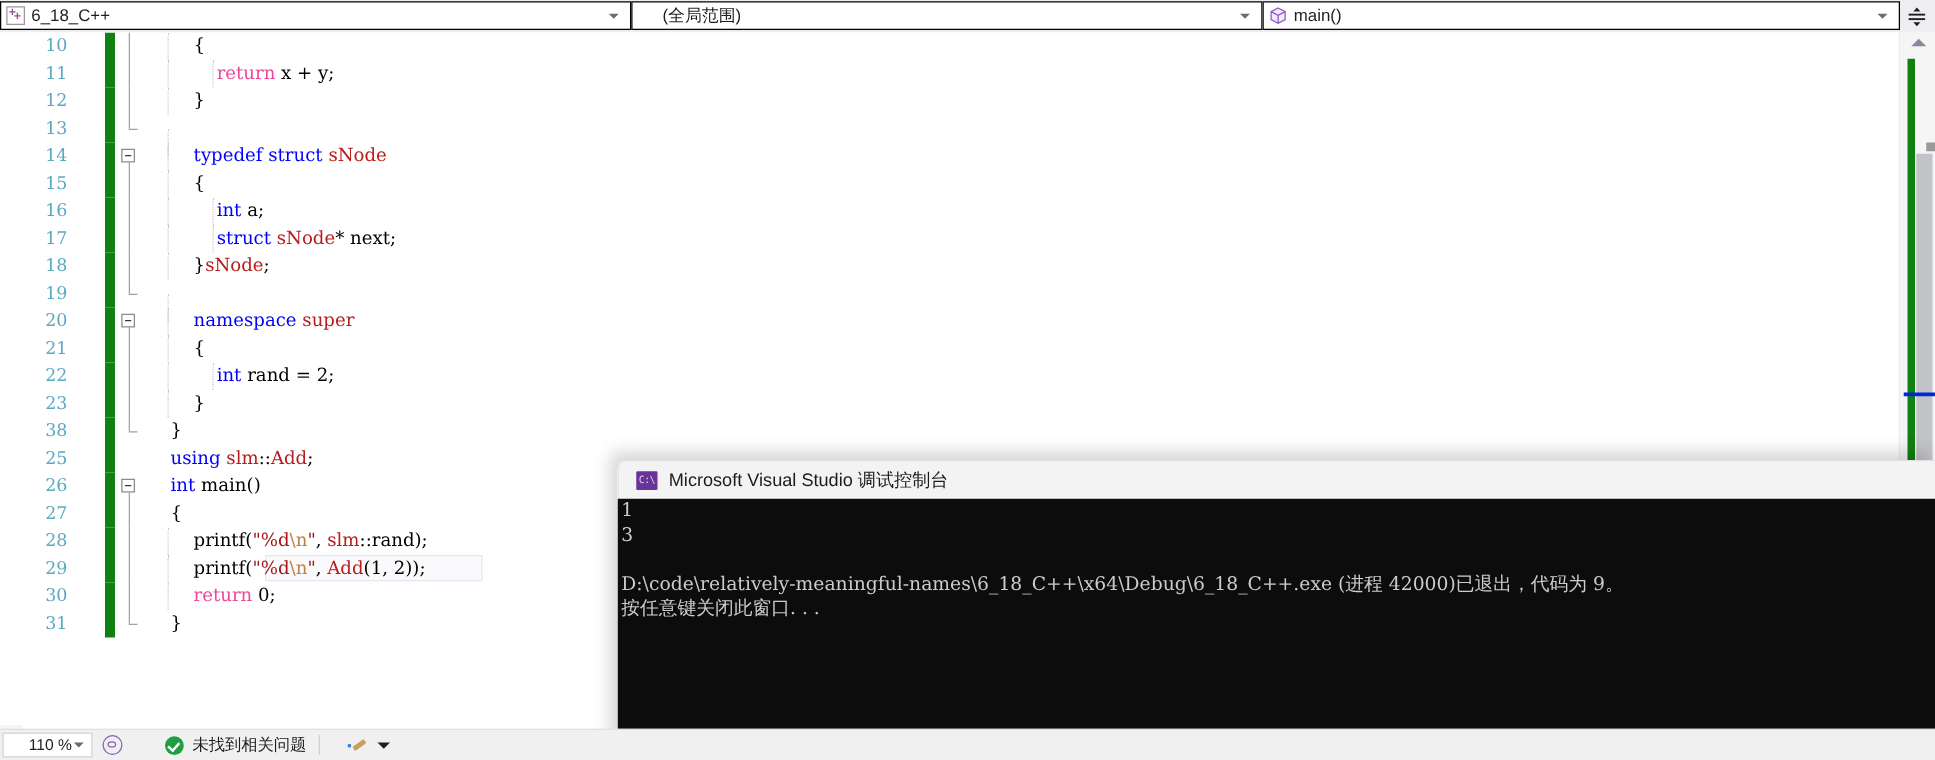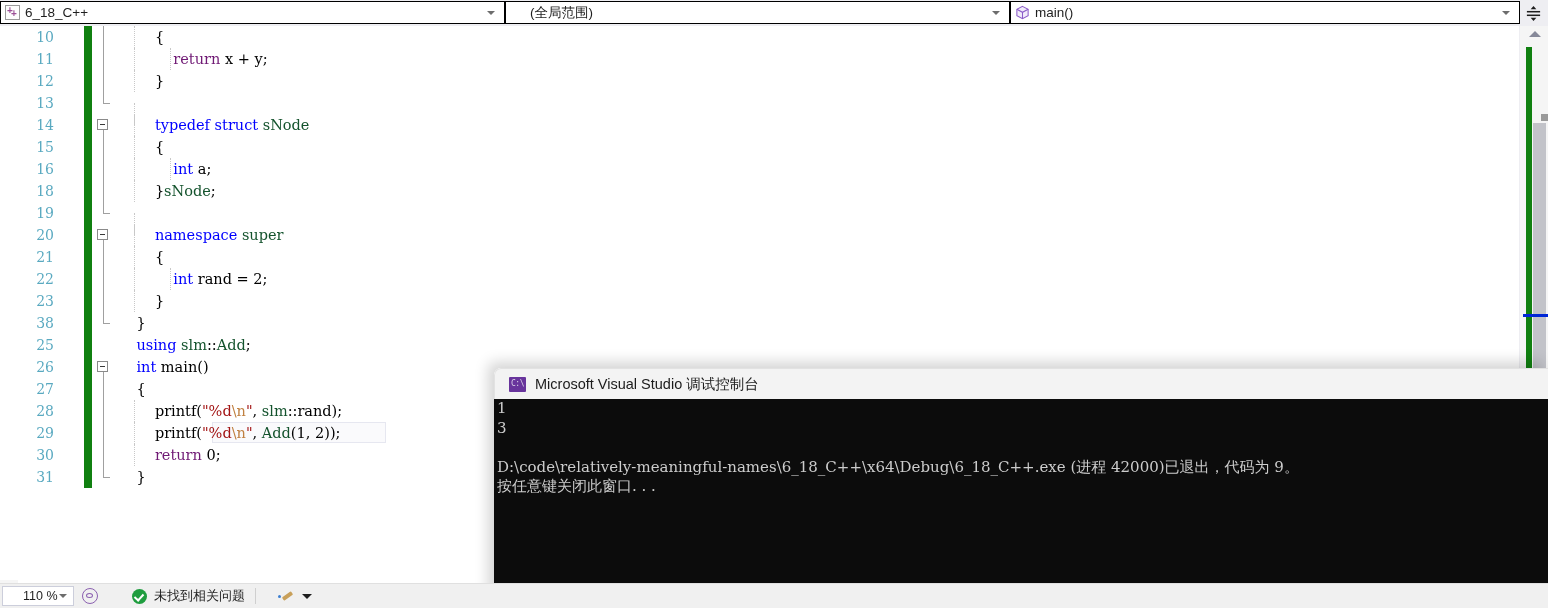--- a/index.html
+++ b/index.html
@@ -180,24 +180,24 @@
   }
   .ind {
     position: absolute;
     top: 0;
     width: 1px; height: 22px;
     border-left: 1px dotted #c8c8c8;
   }
 
   
   .kw   { color: #0000ff; }
-  .type { color: #14532d; margin-top: 44px; }
+  .type { color: #b91c1c; margin-top: 44px; }
   .str  { color: #a31515; }
   .esc  { color: #c08040; }
-  .ctl  { color: #701a75; }
+  .ctl  { color: #ec4899; }
   .num  { color: #000000; }
   .pun  { color: #000000; }
   .id   { color: #000000; }
 
   
   .vscroll {
     position: absolute;
     right: 0; top: 26px;
     width: 29px; height: 557px;
     background: #f5f5f5;
@@ -512,20 +512,28 @@
           </div>
           <div class="code"><span class="ind" style="left:18px"></span><span style="position:relative">        <span class="pun">{</span></span></div>
         </div>
         <div class="row">
           <div class="lnum">16</div>
           <div class="chg"></div>
           <div class="fold">
             <span class="vline"></span>
           </div>
           <div class="code"><span class="ind" style="left:18px"></span><span class="ind" style="left:54px"></span><span style="position:relative">            <span class="kw">int</span> <span class="id">a</span><span class="pun">;</span></span></div>
+        </div>
+        <div class="row">
+          <div class="lnum">17</div>
+          <div class="chg"></div>
+          <div class="fold">
+            <span class="vline"></span>
+          </div>
+          <div class="code"><span class="ind" style="left:18px"></span><span class="ind" style="left:54px"></span><span style="position:relative">            <span class="kw">struct</span> <span class="type">sNode</span><span class="pun">*</span> <span class="id">next</span><span class="pun">;</span></span></div>
         </div>
         <div class="row">
           <div class="lnum">18</div>
           <div class="chg"></div>
           <div class="fold">
             <span class="vline"></span>
           </div>
           <div class="code"><span class="ind" style="left:18px"></span><span style="position:relative">        <span class="pun">}</span><span class="type">sNode</span><span class="pun">;</span></span></div>
         </div>
         <div class="row">

